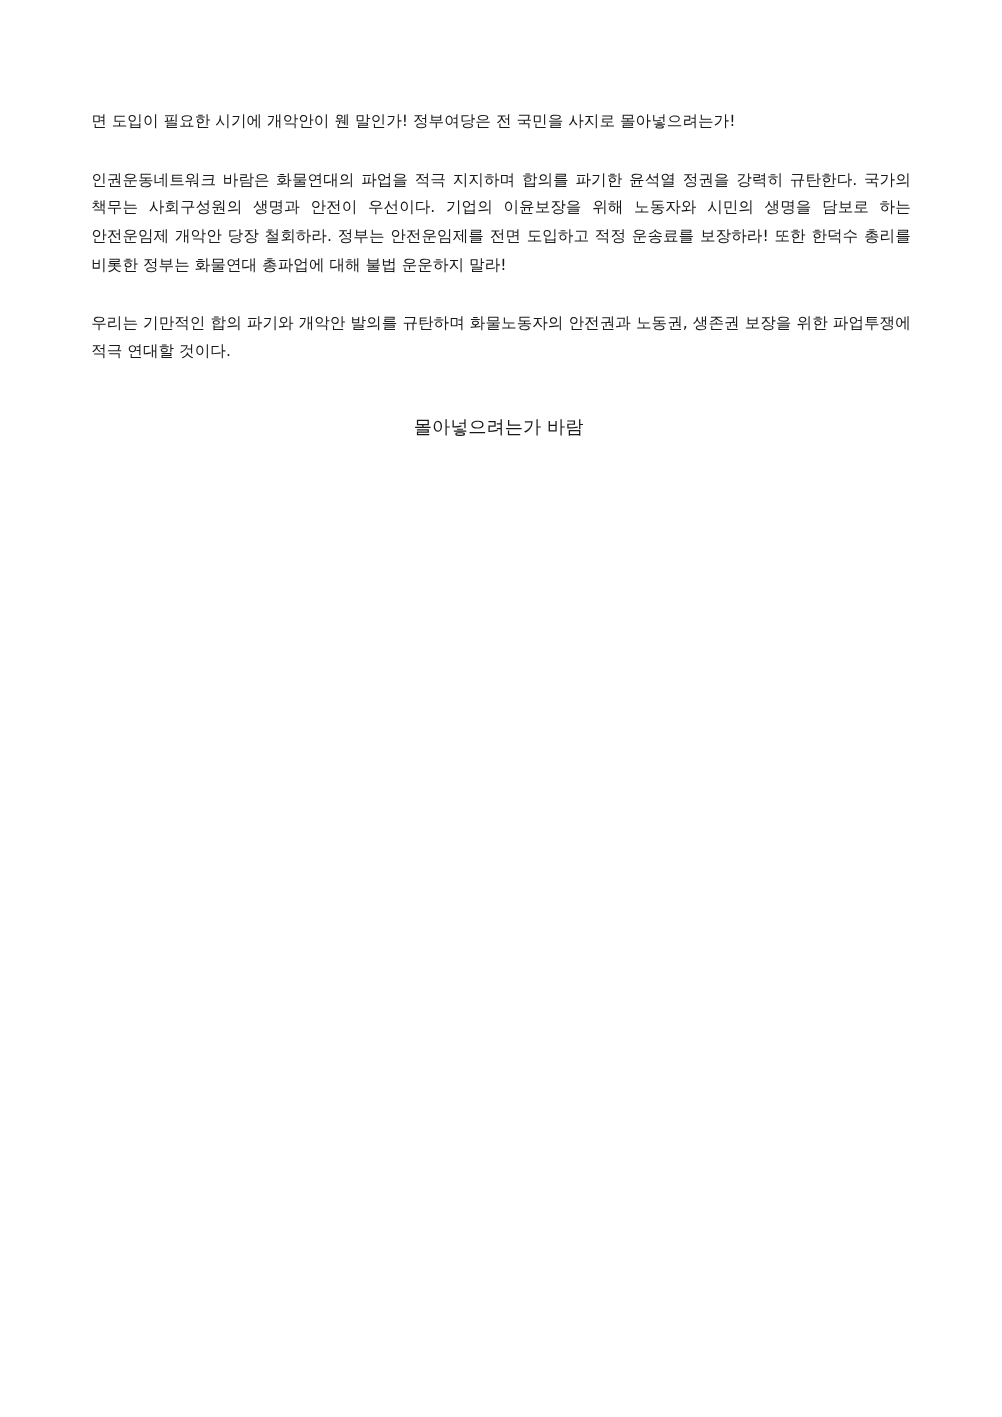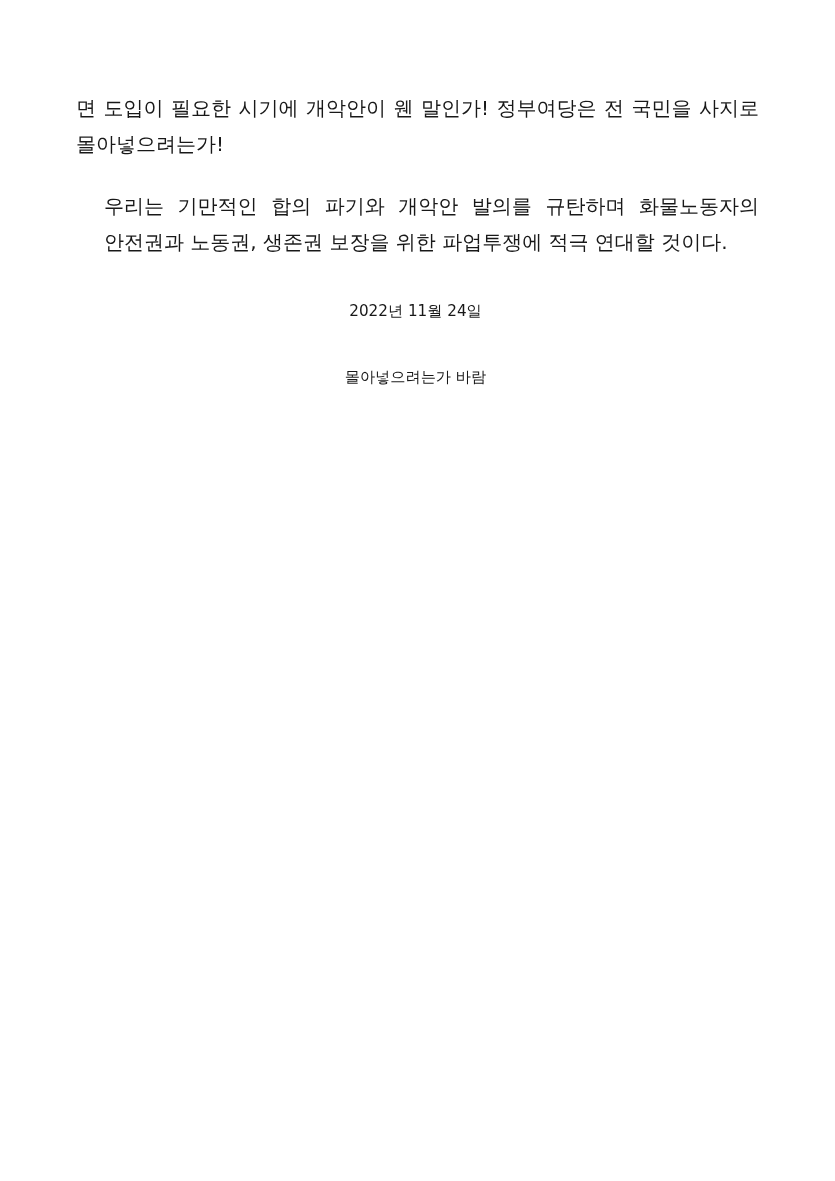--- a/index.html
+++ b/index.html
@@ -20,30 +20,29 @@
     height: 1181px;
     box-sizing: border-box;
     padding: 90px 76px 0 76px;
     background: #ffffff;
   }
   .doc-body {
     width: 683px;
   }
   p.para {
     margin: 0 0 25px 0;
-    font-size: 20px;
+    font-size: 13px;
     line-height: 1.82;
     text-align: justify;
     text-justify: inter-character;
     word-break: keep-all;
     color: #181818;
   }
   p.para:last-of-type {
     margin-bottom: 0;
-    margin-left: 28px;
   }
   .signature-block {
     margin-top: 37px;
     text-align: center;
   }
   .sig-line {
     font-size: 15.2px;
     line-height: 1.82;
     color: #181818;
     margin: 0;
@@ -57,22 +56,22 @@
   }
 </style>
 </head>
 <body>
 
 <div class="page">
   <div class="doc-body">
 
     <p class="para">면 도입이 필요한 시기에 개악안이 웬 말인가! 정부여당은 전 국민을 사지로 몰아넣으려는가!</p>
 
+    <p class="para">인권운동네트워크 바람은 화물연대의 파업을 적극 지지하며 합의를 파기한 윤석열 정권을 강력히 규탄한다. 국가의 책무는 사회구성원의 생명과 안전이 우선이다. 기업의 이윤보장을 위해 노동자와 시민의 생명을 담보로 하는 안전운임제 개악안 당장 철회하라. 정부는 안전운임제를 전면 도입하고 적정 운송료를 보장하라! 또한 한덕수 총리를 비롯한 정부는 화물연대 총파업에 대해 불법 운운하지 말라!</p>
 
     <p class="para">우리는 기만적인 합의 파기와 개악안 발의를 규탄하며 화물노동자의 안전권과 노동권, 생존권 보장을 위한 파업투쟁에 적극 연대할 것이다.</p>
 
     <div class="signature-block">
-      <p class="sig-line sig-date">2022년 11월 24일</p>
       <p class="sig-line sig-org">몰아넣으려는가 바람</p>
     </div>
 
   </div>
 </div>
 
 </body></html>

